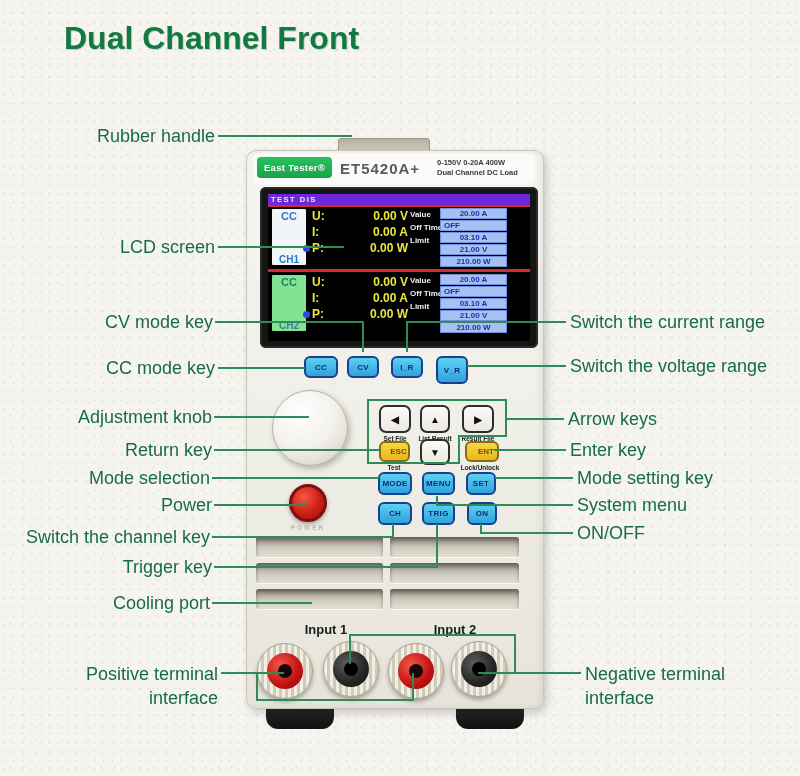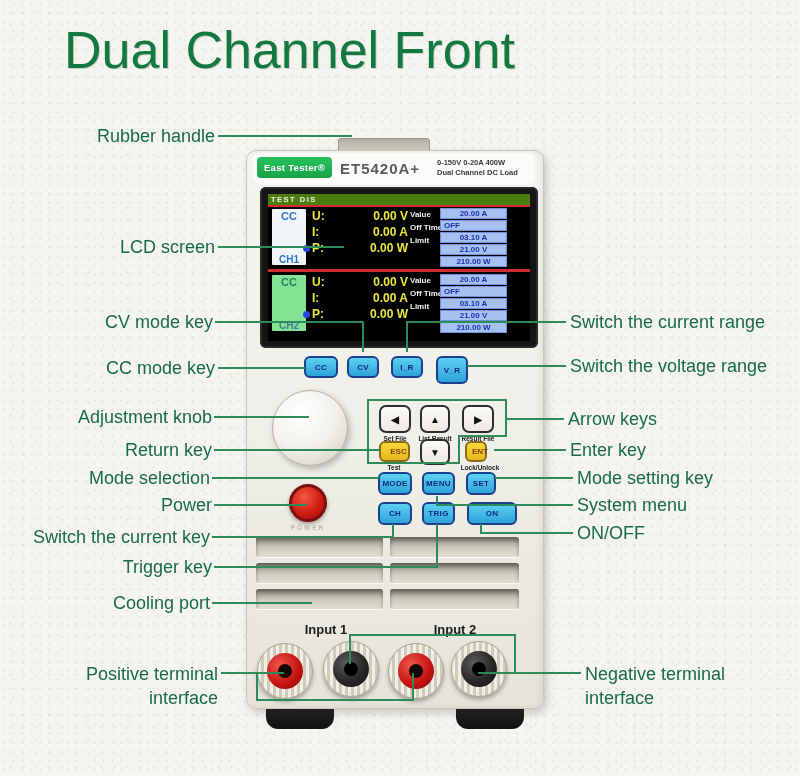--- a/index.html
+++ b/index.html
@@ -8,21 +8,21 @@
     font-family:"Liberation Sans", sans-serif;
     background-color:#f6f4ef;
     background-image:
       radial-gradient(rgba(170,160,150,.14) 1px, transparent 1.2px),
       radial-gradient(rgba(120,140,125,.10) 1px, transparent 1.2px);
     background-size:9px 9px, 13px 13px;
     background-position:0 0, 4px 6px;
   }
   .title{
     position:absolute; left:64px; top:20px;
-    font-size:52px; font-weight:normal; letter-spacing:0px;
+    font-size:32px; font-weight:bold; letter-spacing:0px;
     color:#127а40; color:#127a40; text-shadow:1px 1px 0 rgba(0,0,0,.15);
     white-space:nowrap;
   }
   .lbl{
     position:absolute; font-size:18px; line-height:22px; color:#186a4f;
     white-space:nowrap;
   }
   .lbl.r{text-align:right;}
   .lbl2{line-height:24px;}
   
@@ -48,21 +48,21 @@
     display:flex; align-items:center; justify-content:center; letter-spacing:.3px;
   }
   .model{position:absolute; left:340px; top:160px; font-size:15px; color:#5a5a58; letter-spacing:1px; font-weight:bold;text-align:center;}
   .specs{position:absolute; left:437px; top:158px; font-size:7.5px; line-height:9.5px; font-weight:bold; color:#3a3a38; white-space:nowrap;}
   
   .bezel{
     position:absolute; left:260px; top:187px; width:278px; height:161px;
     background:#151515; border-radius:6px; box-shadow:inset 0 0 0 2px #2b2b2b;
   }
   .screen-inner{position:absolute; left:268px; top:194px; width:262px; height:147px; background:#000; overflow:hidden;}
-  .sbar{position:absolute; left:0; top:0; width:262px; height:11px; background:#4d7c0f; border-bottom:2px solid #cf2d2d;}
+  .sbar{position:absolute; left:0; top:0; width:262px; height:11px; background:#6d28d9; border-bottom:2px solid #cf2d2d;}
   .sbar span{position:absolute; left:3px; top:1px; font-size:7.5px; font-weight:bold; color:#eee; letter-spacing:1.5px;}
   .sep{position:absolute; left:0; top:75px; width:262px; height:3px; background:#cf2d2d;}
   .chan{position:absolute; left:0; width:262px; height:62px;}
   .modeblk{position:absolute; left:4px; top:2px; width:34px; height:56px; border-radius:1px;}
   .modetxt{position:absolute; top:1px; width:100%; text-align:center; font-size:11px; font-weight:bold;}
   .chname{position:absolute; bottom:0px; width:100%; text-align:center; font-size:10px; font-weight:bold;}
   .dot{position:absolute; left:35px; top:38px; width:7px; height:7px; border-radius:50%; background:#2b48e0;}
   .srow{position:absolute; left:44px; width:96px; height:14px; display:flex; justify-content:space-between; font-size:12px; font-weight:bold; color:#e9e73c;}
   .plab{position:absolute; left:142px; font-size:8px; font-weight:bold; color:#f0f0f0; white-space:nowrap;}
   .pbox{
@@ -213,30 +213,30 @@
       <span>▶</span>
     </div>
   <div class="sub" style="left:365px; top:435px; width:60px;">Set File</div>
   <div class="sub" style="left:405px; top:435px; width:60px;">List Result</div>
   <div class="sub" style="left:448px; top:435px; width:60px;">Result File</div>
 
   <div class="btn yellow" style="left:379px; top:441px; width:31px; height:21px;">ESC</div>
   <div class="btn white" style="left:420px; top:439px; width:30px; height:26px;">
       <span>▼</span>
     </div>
-  <div class="btn yellow" style="left:465px; top:441px; width:22px; height:21px;">ENT</div>
+  <div class="btn yellow" style="left:465px; top:441px; width:34px; height:21px;">ENT</div>
   <div class="sub" style="left:364px; top:464px; width:60px;">Test</div>
   <div class="sub" style="left:450px; top:464px; width:60px;">Lock/Unlock</div>
 
   <div class="btn cyan" style="left:378px; top:472px; width:34px; height:23px;">MODE</div>
   <div class="btn cyan" style="left:422px; top:472px; width:33px; height:23px;">MENU</div>
   <div class="btn cyan" style="left:466px; top:472px; width:30px; height:23px;">SET</div>
   <div class="btn cyan" style="left:378px; top:502px; width:34px; height:23px;">CH</div>
   <div class="btn cyan" style="left:422px; top:502px; width:33px; height:23px;">TRIG</div>
-  <div class="btn cyan" style="left:467px; top:502px; width:50px; height:23px;">ON</div>
+  <div class="btn cyan" style="left:467px; top:502px; width:30px; height:23px;">ON</div>
 
   <div class="pwr"></div>
   <div class="pwrlbl">POWER</div>
 
   <div class="vent" style="left:256px; top:537px; width:127px;"></div>
   <div class="vent" style="left:390px; top:537px; width:129px;"></div>
   <div class="vent" style="left:256px; top:563px; width:127px;"></div>
   <div class="vent" style="left:390px; top:563px; width:129px;"></div>
   <div class="vent" style="left:256px; top:589px; width:127px;"></div>
   <div class="vent" style="left:390px; top:589px; width:129px;"></div>
@@ -288,21 +288,21 @@
   </svg>
 
   <div class="lbl r z6" style="right:585px; top:125px;">Rubber handle</div>
   <div class="lbl r z6" style="right:585px; top:236px;">LCD screen</div>
   <div class="lbl r z6" style="right:587px; top:311px;">CV mode key</div>
   <div class="lbl r z6" style="right:585px; top:357px;">CC mode key</div>
   <div class="lbl r z6" style="right:588px; top:406px;">Adjustment knob</div>
   <div class="lbl r z6" style="right:588px; top:439px;">Return key</div>
   <div class="lbl r z6" style="right:590px; top:467px;">Mode selection</div>
   <div class="lbl r z6" style="right:588px; top:494px;">Power</div>
-  <div class="lbl r z6" style="right:590px; top:526px;">Switch the current key</div>
+  <div class="lbl r z6" style="right:590px; top:526px;">Switch the channel key</div>
   <div class="lbl r z6" style="right:588px; top:556px;">Trigger key</div>
   <div class="lbl r z6" style="right:590px; top:592px;">Cooling port</div>
   <div class="lbl r lbl2 z6" style="right:582px; top:662px;">
     <div>Positive terminal</div>
     <div>interface</div>
   </div>
 
   <div class="lbl z6" style="left:570px; top:355px;">Switch the voltage range</div>
   <div class="lbl z6" style="left:570px; top:311px;">Switch the current range</div>
   <div class="lbl z6" style="left:568px; top:408px;">Arrow keys</div>

